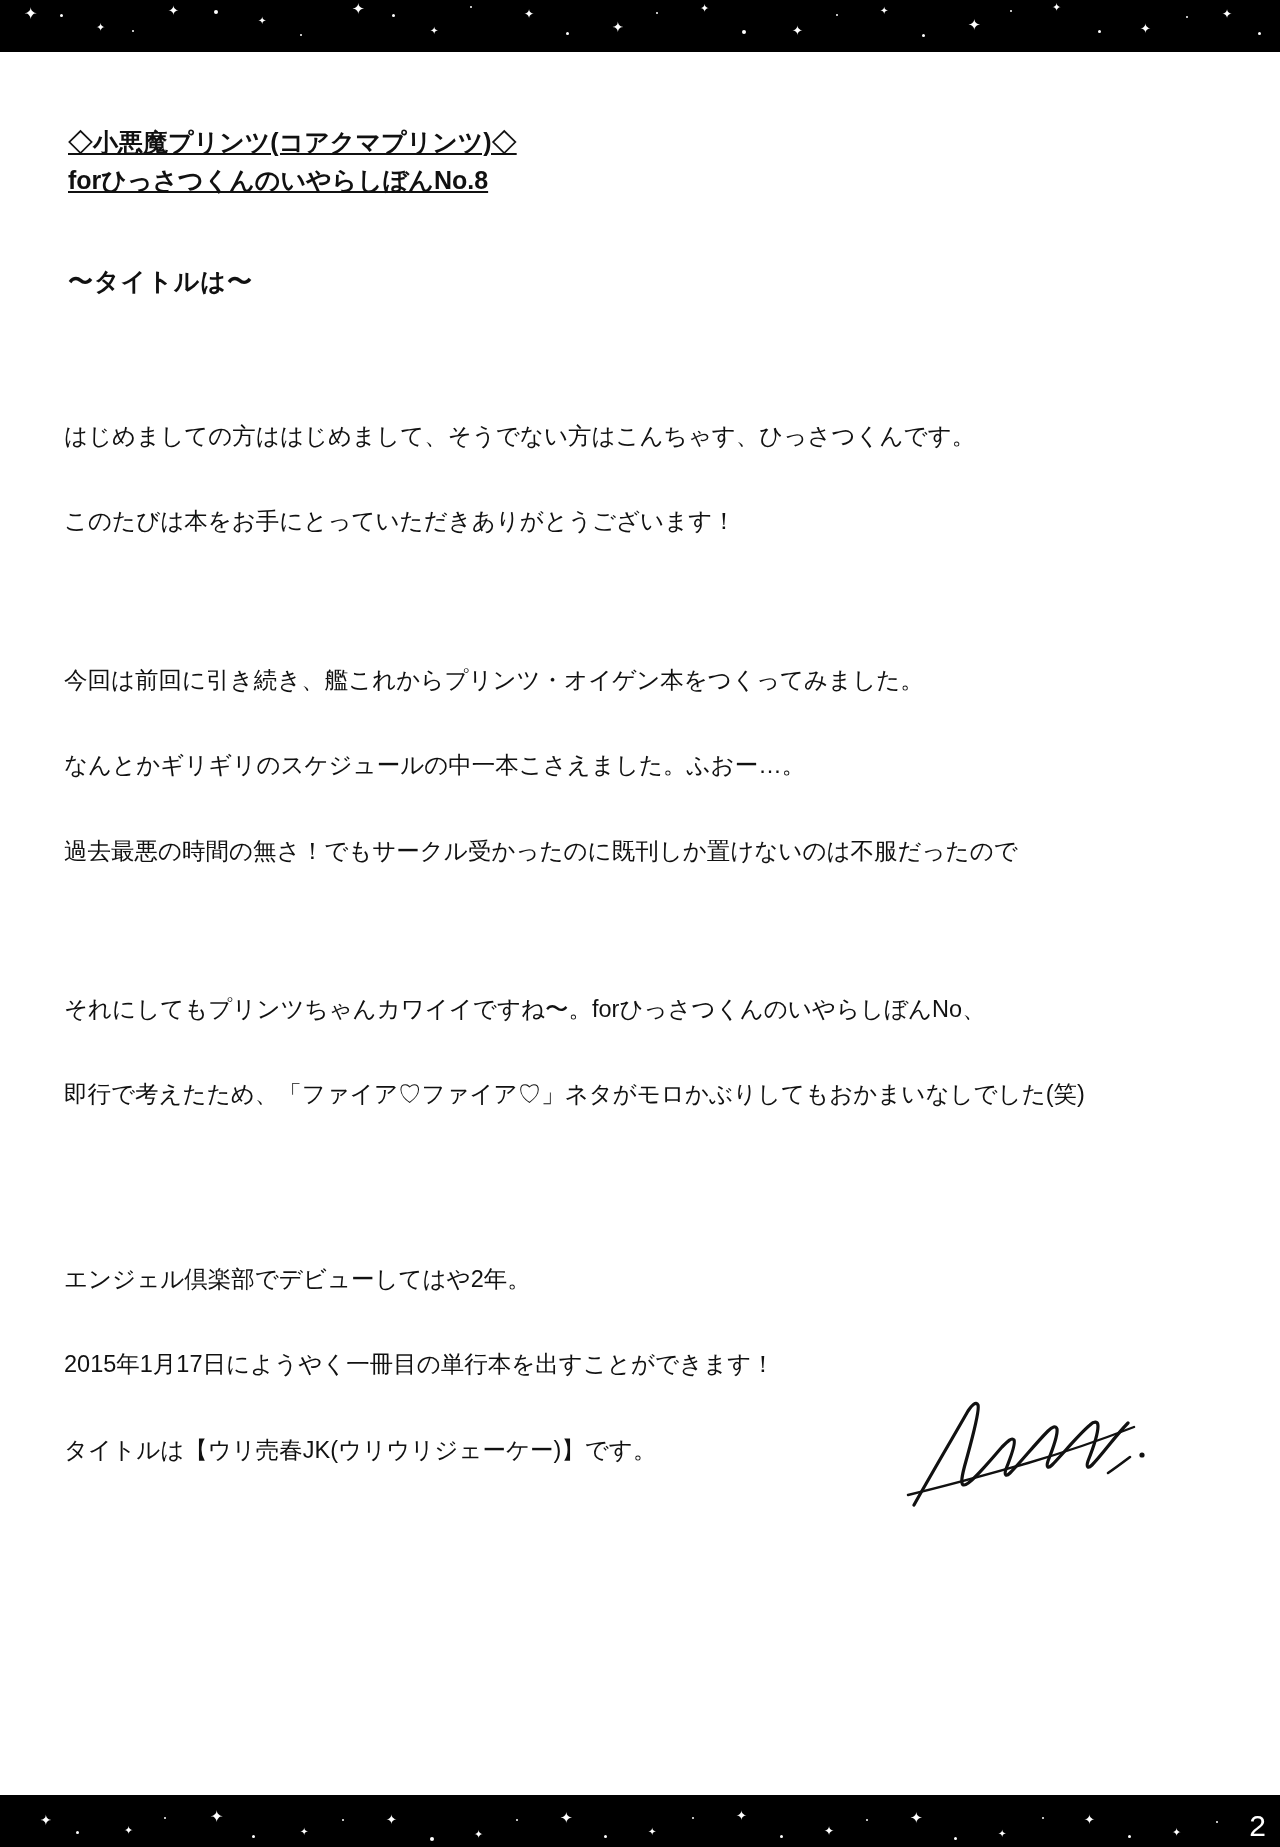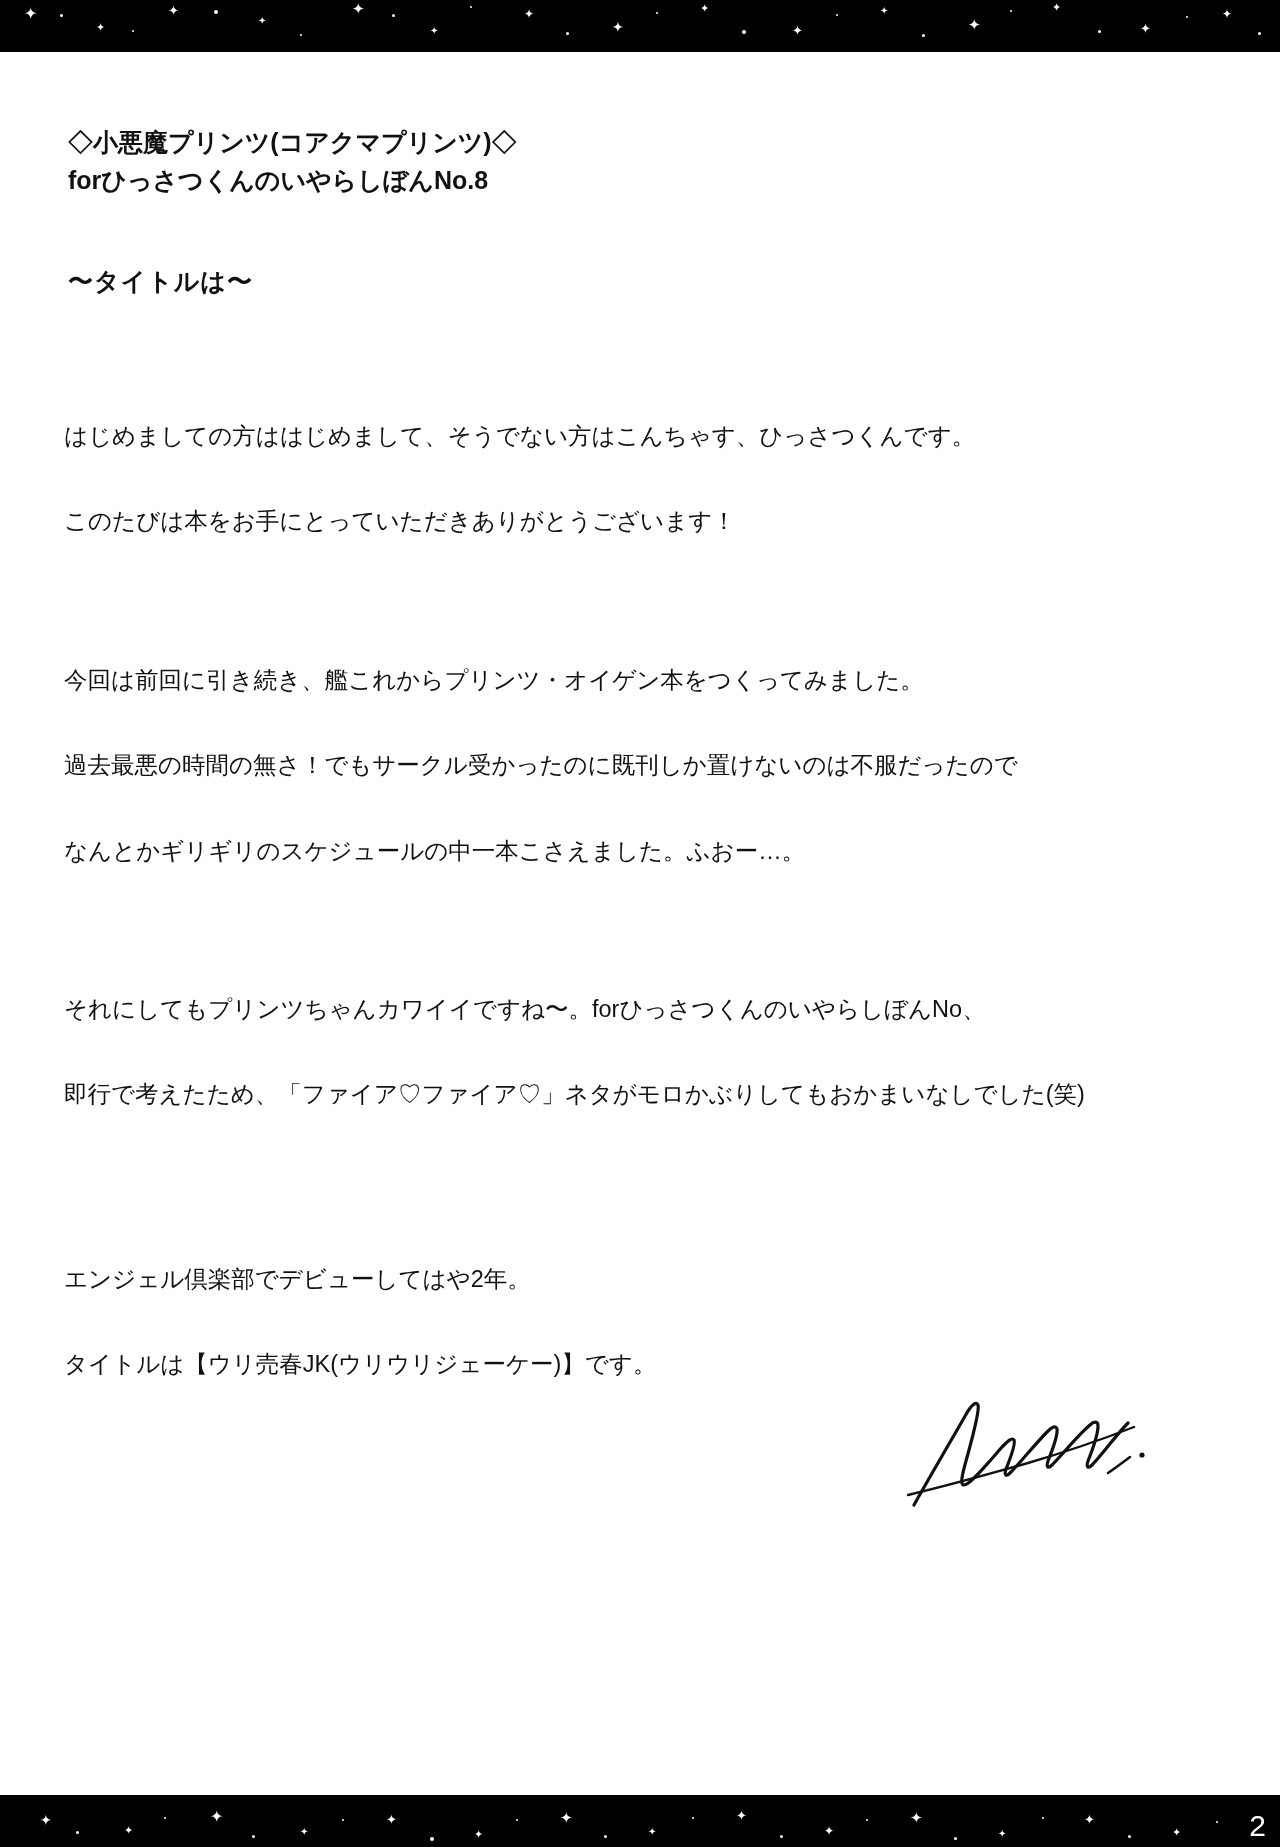--- a/index.html
+++ b/index.html
@@ -58,21 +58,21 @@
   .title-block {
     position: absolute;
     left: 68px;
     top: 124px;
     font-size: 25px;
     font-weight: bold;
     color: #111;
     line-height: 1.5;
     letter-spacing: 0px;
   }
-  .title-block div { white-space: nowrap; }
+  .title-block div { white-space: nowrap; text-decoration: underline; }
 
   .section-heading {
     position: absolute;
     left: 68px;
     top: 265px;
     font-size: 25px;
     font-weight: bold;
     color: #111;
     letter-spacing: 1px;
   }
@@ -204,32 +204,33 @@
 
   <div class="body-text">
 
     <div class="para">
       <div>はじめましての方ははじめまして、そうでない方はこんちゃす、ひっさつくんです。</div>
       <div>このたびは本をお手にとっていただきありがとうございます！</div>
     </div>
 
     <div class="para">
       <div>今回は前回に引き続き、艦これからプリンツ・オイゲン本をつくってみました。</div>
+      <div>なんとかギリギリのスケジュールの中一本こさえました。ふおー…。</div>
       <div>過去最悪の時間の無さ！でもサークル受かったのに既刊しか置けないのは不服だったので</div>
-      <div>なんとかギリギリのスケジュールの中一本こさえました。ふおー…。</div>
     </div>
 
     <div class="para gap-large">
       <div>それにしてもプリンツちゃんカワイイですね〜。forひっさつくんのいやらしぼんNo、</div>
       <div>即行で考えたため、「ファイア♡ファイア♡」ネタがモロかぶりしてもおかまいなしでした(笑)</div>
     </div>
 
 
     <div class="para">
       <div>エンジェル倶楽部でデビューしてはや2年。</div>
+      <div>2015年1月17日にようやく一冊目の単行本を出すことができます！</div>
       <div>タイトルは【ウリ売春JK(ウリウリジェーケー)】です。</div>
       
       
       
       
     </div>
 
   </div>
 
   <div class="signature">

